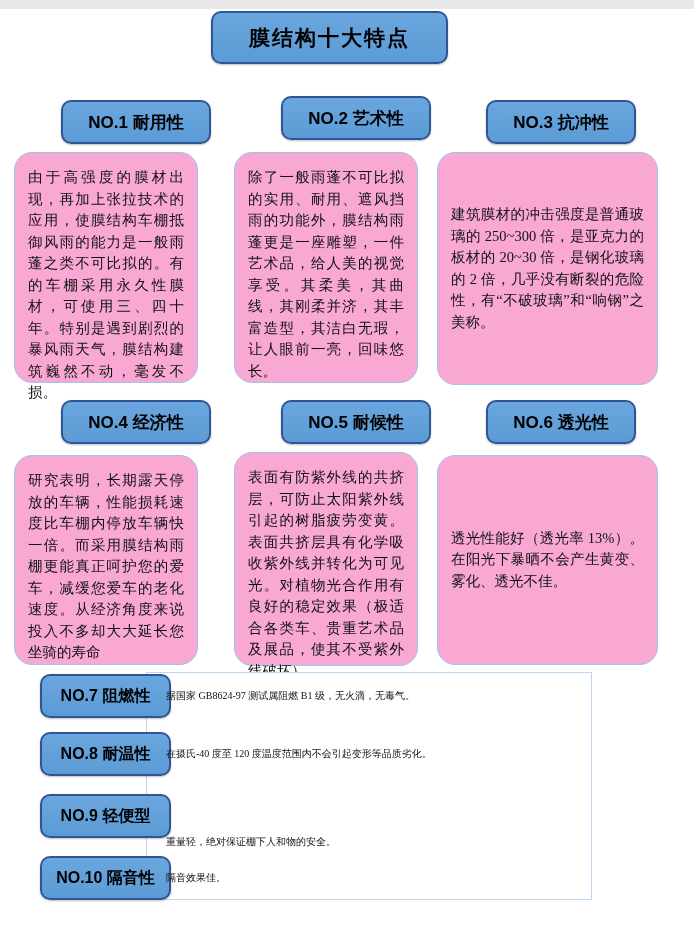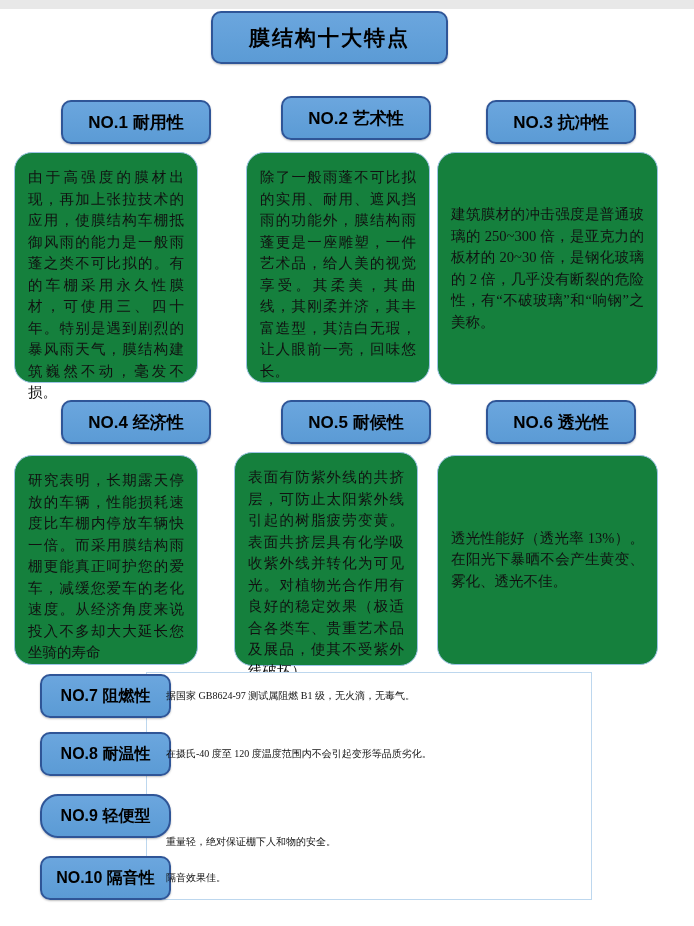--- a/index.html
+++ b/index.html
@@ -16,37 +16,37 @@
     font-family:"Liberation Sans","DejaVu Sans",sans-serif;
     font-weight:bold;color:#000;
     box-shadow:0 1px 2px rgba(0,0,0,0.25);
     box-sizing:border-box;
     margin-left:28px;
   }
   .doc-title{position:absolute;left:183px;top:11px;width:237px;height:53px;font-size:21px;letter-spacing:2px;}
   .feat-header{position:absolute;width:150px;height:44px;font-size:17px;}
   .feat-text{
     position:absolute;border:1.5px solid var(--panel_border,#9dc3e6);border-radius:18px;
-    box-sizing:border-box;padding:14px 13px;background:#15803d;
+    box-sizing:border-box;padding:14px 13px;background:#f9a8d4;
     font-size:14.5px;line-height:21.5px;text-align:justify;text-justify:inter-ideograph;
     display:flex;flex-direction:column;justify-content:flex-start;
   }
   .feat-text.center{justify-content:center;}
   
   #h1{left:33px;top:100px;}  #t1{left:14px;top:152px;width:184px;height:231px;}
-  #h2{left:253px;top:96px;} #t2{left:234px;top:152px;width:184px;height:231px;margin-left:12px;}
+  #h2{left:253px;top:96px;} #t2{left:234px;top:152px;width:184px;height:231px;}
   #h3{left:458px;top:100px;} #t3{left:437px;top:152px;width:221px;height:233px;}
   #h4{left:33px;top:400px;}  #t4{left:14px;top:455px;width:184px;height:210px;}
   #h5{left:253px;top:400px;} #t5{left:234px;top:452px;width:184px;height:214px;}
   #h6{left:458px;top:400px;} #t6{left:437px;top:455px;width:221px;height:210px;}
   
   .bottom-rect{position:absolute;left:146px;top:672px;width:446px;height:228px;
     border:1px solid var(--panel_border_light,#bdd7ee);box-sizing:border-box;background:#fff;}
   .bottom-label{position:absolute;left:12px;width:131px;height:44px;font-size:16px;}
-  #b7{top:674px;} #b8{top:732px;} #b9{top:794px;border-radius:18px;} #b10{top:856px;}
+  #b7{top:674px;} #b8{top:732px;} #b9{top:794px;} #b10{top:856px;}
   .bottom-text{position:absolute;left:166px;width:410px;font-size:10px;line-height:20px;}
   #bt7{top:686px;} #bt8{top:744px;} #bt9{top:832px;} #bt10{top:868px;}
 </style>
 </head>
 <body>
 
 <div id="page">
   <div class="top-strip"></div>
 
   <div class="blue-box doc-title">膜结构十大特点</div>

